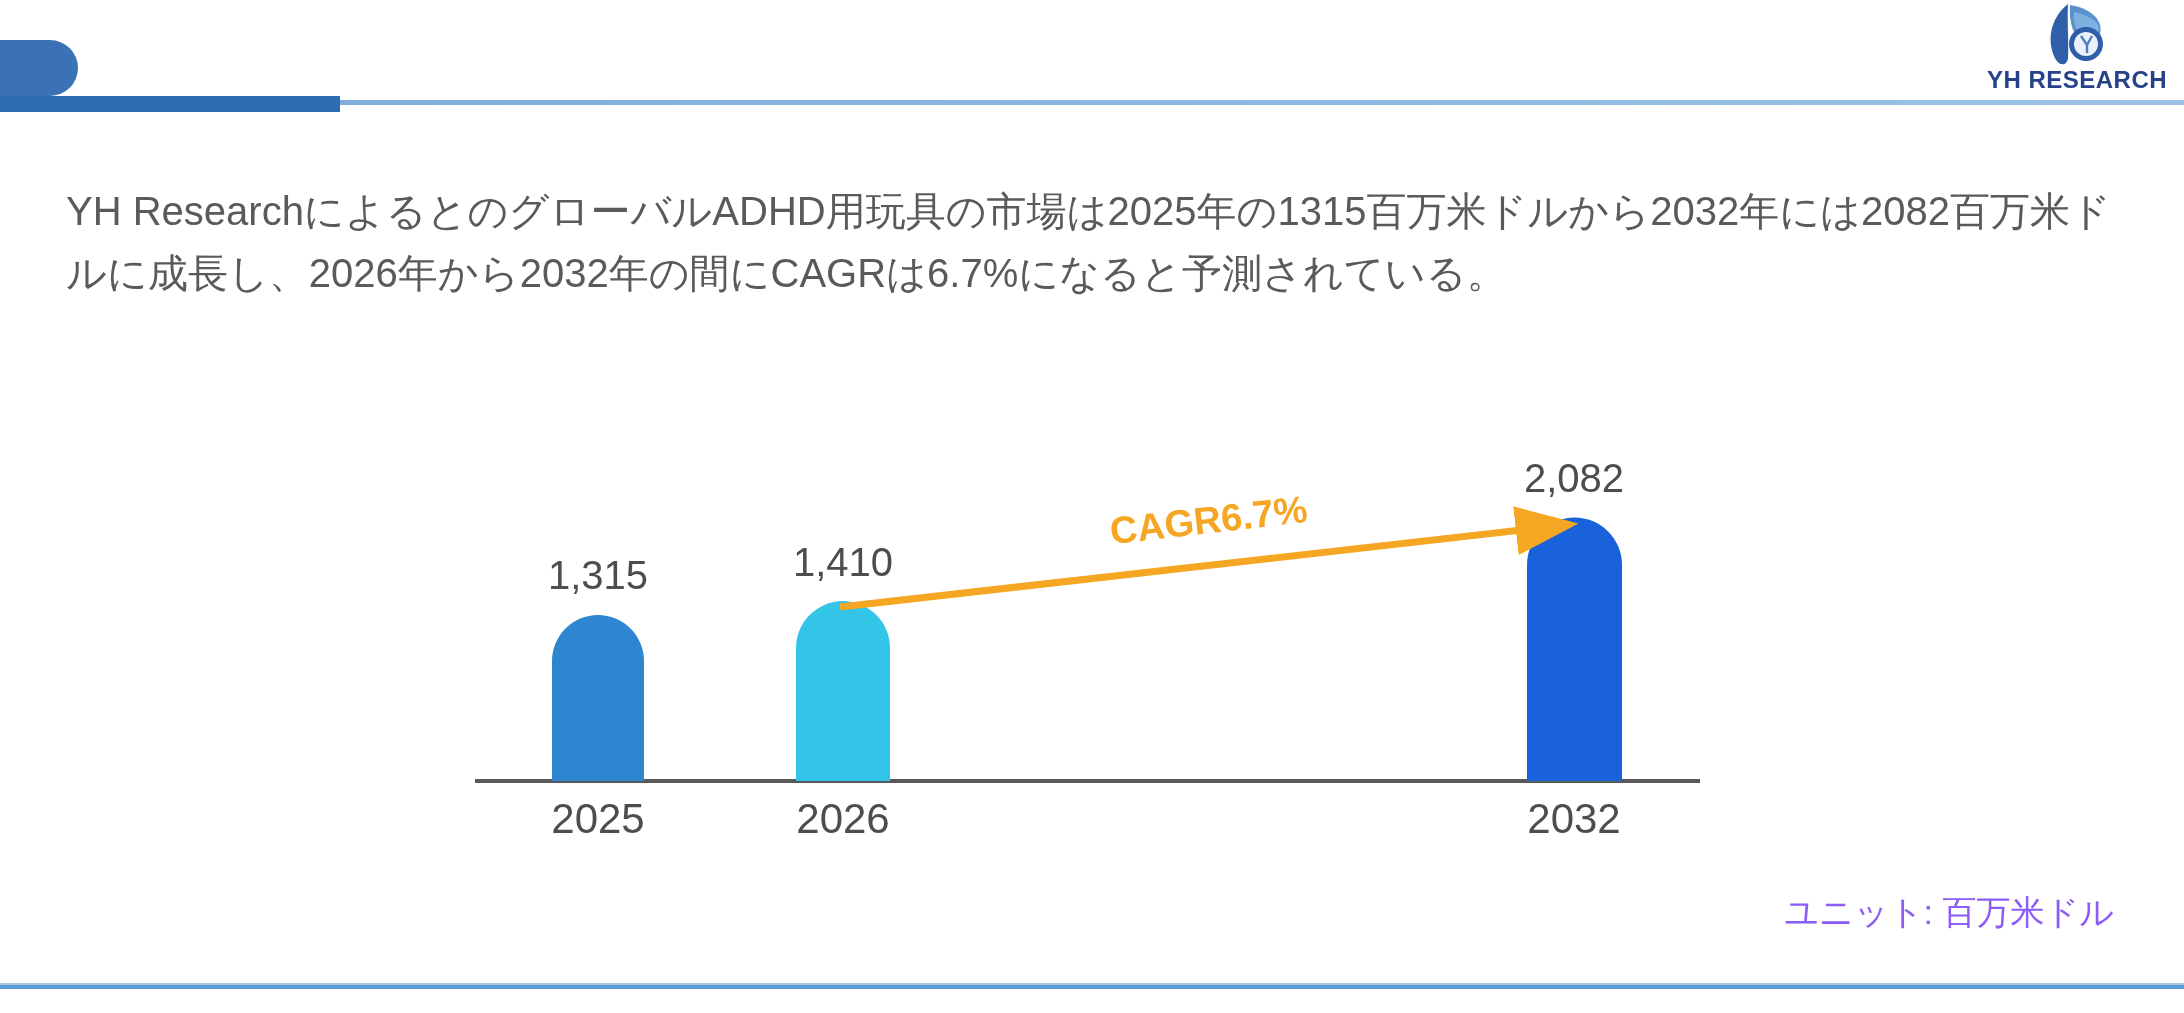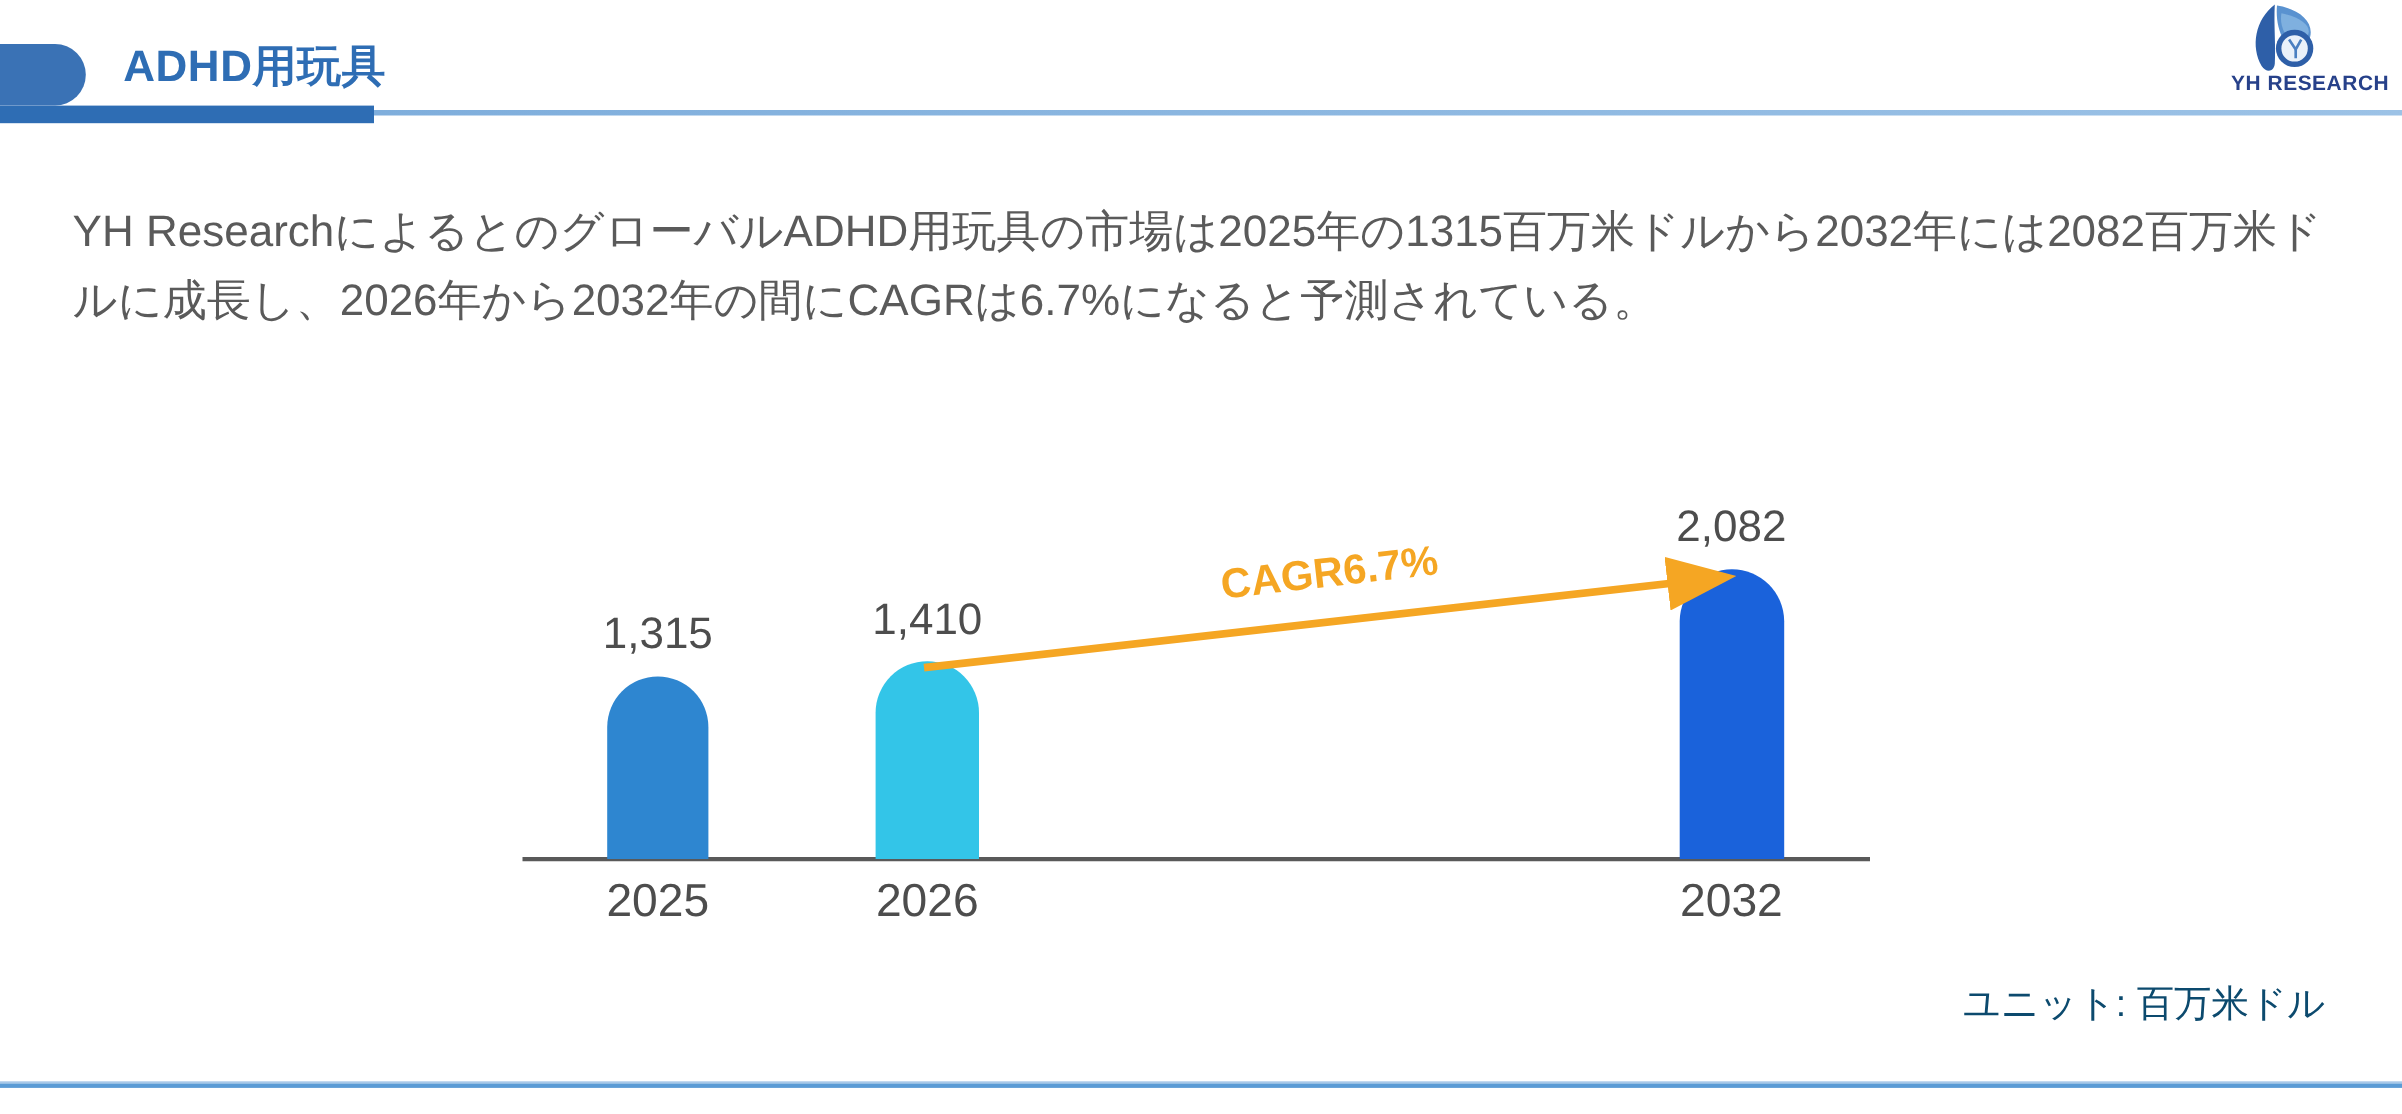--- a/index.html
+++ b/index.html
@@ -74,22 +74,22 @@
     transform: translateX(-50%);
     top: 0;
     width: 86px;
     height: 66px;
   }
   .logo-text {
     position: absolute;
     left: 0;
     top: 64px;
     width: 190px;
-    text-align: right;
-    font-size: 19px;
+    text-align: center;
+    font-size: 24px;
     font-weight: bold;
     color: #27418A;
     letter-spacing: 0.5px;
   }
 
   
   .body-text {
     position: absolute;
     left: 66px;
     top: 180px;
@@ -109,21 +109,21 @@
     height: 1013px;
     pointer-events: none;
   }
   .chart-svg { display: block; }
 
   .unit-label {
     position: absolute;
     right: 70px;
     top: 890px;
     font-size: 34px;
-    color: #0c4a6e;
+    color: #8b5cf6;
     white-space: nowrap;
   }
 
   .footer-rule {
     position: absolute;
     left: 0;
     top: 985px;
     width: 2184px;
     height: 4px;
     background: #5B9BD5;
@@ -137,21 +137,20 @@
     background: #A8C8E8;
   }
 </style>
 </head>
 <body>
 
 <div class="slide-header">
   <div class="header-tab"></div>
   <div class="header-underline"></div>
   <div class="header-underline-thin"></div>
-  <div class="header-title">ADHD用玩具</div>
 
   <div class="logo-wrap">
     <svg class="logo-mark" viewBox="0 0 86 66" xmlns="http://www.w3.org/2000/svg">
       <path d="M34 2 C 16 16, 12 40, 22 58 C 26 64, 33 64, 34 56 C 35 40, 33 20, 34 2 Z" fill="#2E5FA8"></path>
       <path d="M36 3 C 56 6, 70 18, 66 32 C 62 44, 48 44, 42 34 C 37 26, 35 14, 36 3 Z" fill="#5A92D0"></path>
       <path d="M40 10 C 58 14, 68 22, 64 30 C 60 37, 48 36, 43 28 C 40 22, 39 16, 40 10 Z" fill="#7FB0DF"></path>
       <circle cx="52" cy="42" r="17" fill="#2E5FA8"></circle>
       <circle cx="52" cy="42" r="12" fill="#EAF1FA"></circle>
       <path d="M47 34 L53 43 L58 34" stroke="#4A7FC1" stroke-width="2.4" fill="none"></path>
       <path d="M53 43 L53 51" stroke="#4A7FC1" stroke-width="2.4" fill="none"></path>

